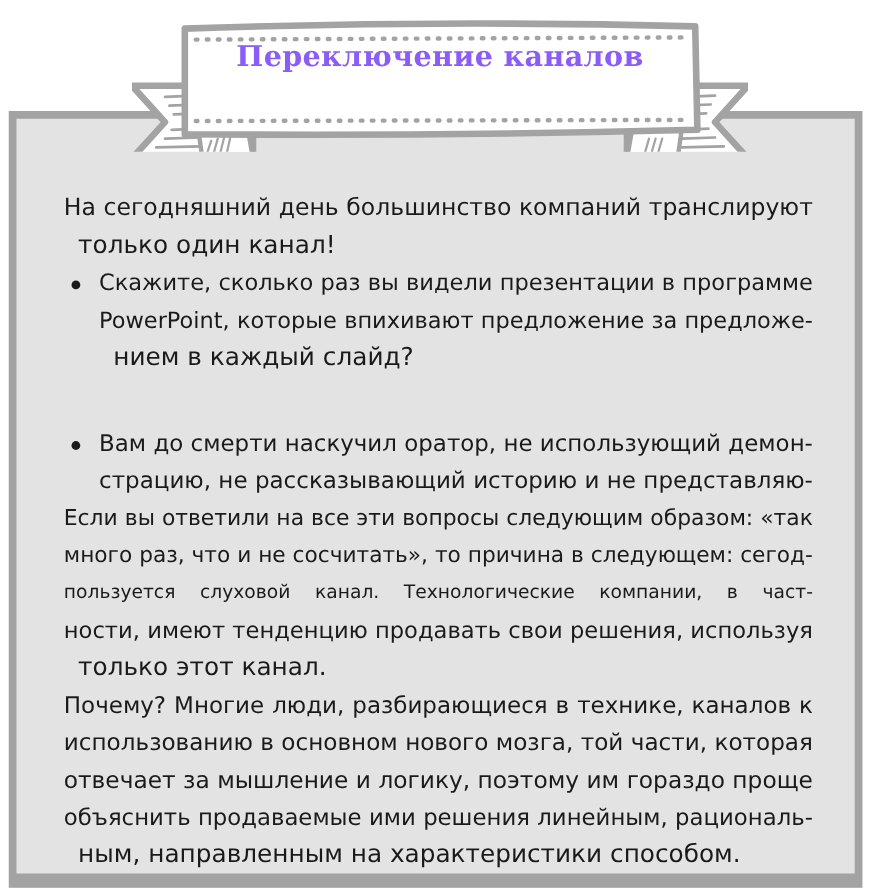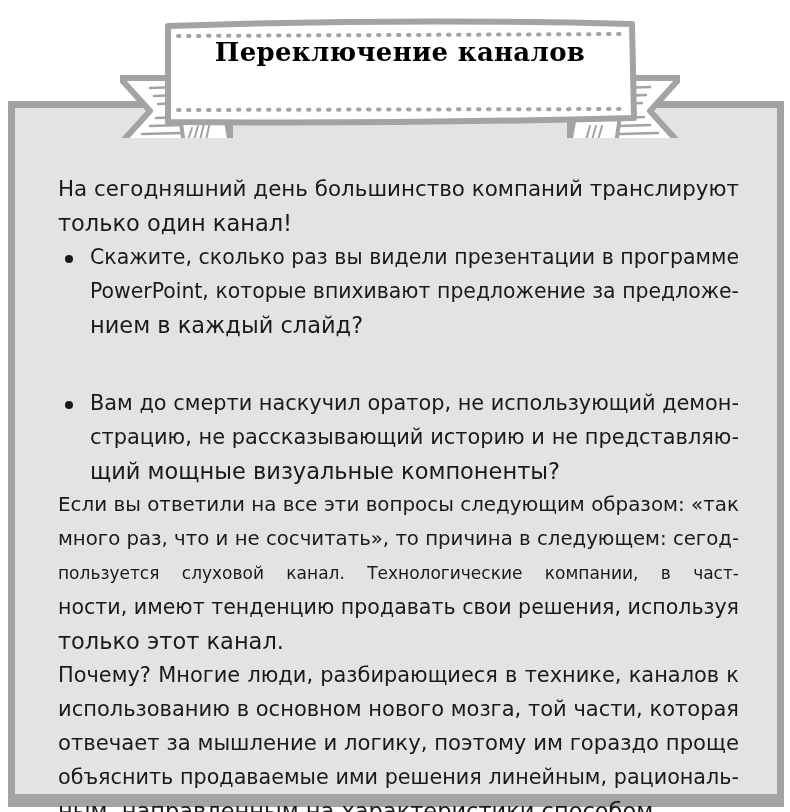--- a/index.html
+++ b/index.html
@@ -41,21 +41,21 @@
     .title {
       position: absolute;
       left: 170px;
       top: 37px;
       width: 460px;
       text-align: center;
       font-family: "DejaVu Serif", "Liberation Serif", serif;
       font-weight: bold;
       font-size: 26px;
       letter-spacing: 0.3px;
-      color: #000000;
+      color: #8b5cf6;
       white-space: nowrap;
     }
     .content {
       position: absolute;
       left: 58px;
       top: 172px;
       width: 681px;
       color: #1a1a1a;
       font-size: 22.5px;
       line-height: 34px;
@@ -63,20 +63,21 @@
     .line {
       display: block;
       height: 34px;
       white-space: nowrap;
       text-align: justify;
       text-align-last: justify;
       overflow: visible;
     }
     .line.last {
       text-align-last: left;
+      margin-left: 13px;
     }
     .bullet-block {
       position: relative;
       padding-left: 32px;
     }
     .bullet {
       position: absolute;
       left: 5px;
       top: 0;
       width: 10px;
@@ -156,21 +157,20 @@
     <span class="bullet"></span>
     <span class="line" style="white-space: nowrap; font-size: 20.488px;">Скажите, сколько раз вы видели презентации в программе</span>
     <span class="line" style="white-space: nowrap; font-size: 20.4258px;">PowerPoint, которые впихивают предложение за предложе-</span>
     <span class="line last" style="white-space: nowrap;">нием в каждый слайд?</span>
   </div>
 
   <div class="bullet-block">
     <span class="bullet"></span>
     <span class="line" style="white-space: nowrap; font-size: 20.8519px; margin-top: 44px;">Вам до смерти наскучил оратор, не использующий демон-</span>
     <span class="line" style="white-space: nowrap; font-size: 20.9153px;">страцию, не рассказывающий историю и не представляю-</span>
-    <span class="line last" style="white-space: nowrap;">щий мощные визуальные компоненты?</span>
   </div>
 
   <div>
     <span class="line" style="white-space: nowrap; font-size: 19.8707px;">Если вы ответили на все эти вопросы следующим образом: «так</span>
     <span class="line" style="white-space: nowrap; font-size: 19.7118px;">много раз, что и не сосчитать», то причина в следующем: сегод-</span>
     <span class="line" style="white-space: nowrap; font-size: 17px;">пользуется слуховой канал. Технологические компании, в част-</span>
     <span class="line" style="white-space: nowrap; font-size: 20.5719px;">ности, имеют тенденцию продавать свои решения, используя</span>
     <span class="line last" style="white-space: nowrap;">только этот канал.</span>
   </div>
 

